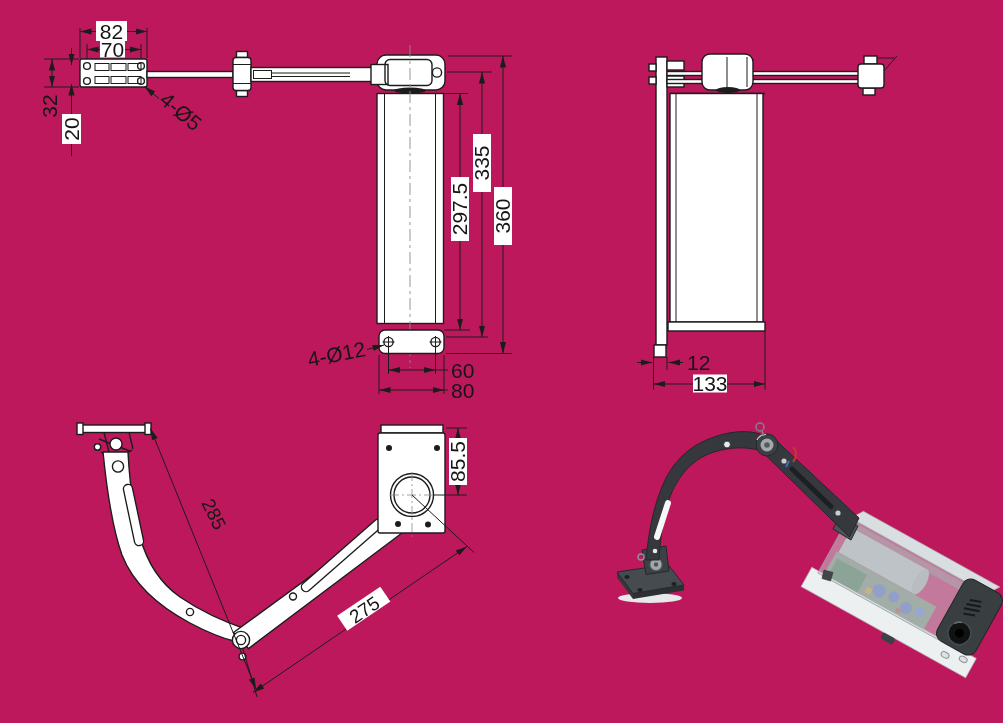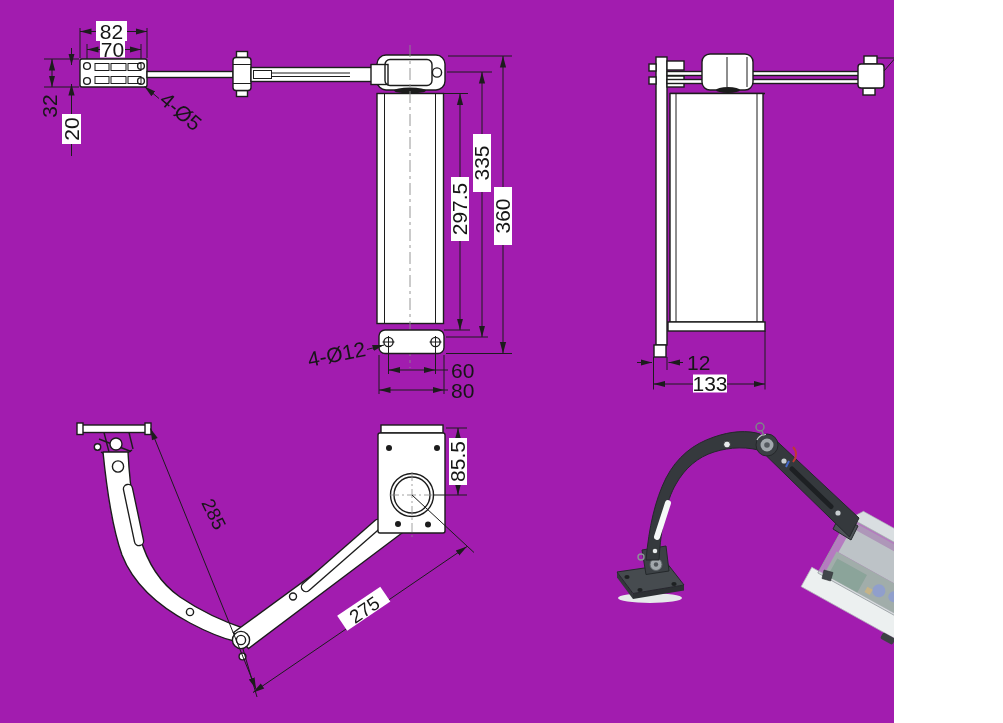--- a/index.html
+++ b/index.html
@@ -1,16 +1,16 @@
 <!DOCTYPE html>
 <html><head>
 <meta charset="utf-8">
 <style>
   html,body{margin:0;padding:0;background:#fff;}
-  #stage{position:relative;width:894px;height:723px;background:#a21caf;overflow:hidden;
+  #stage{position:relative;width:1003px;height:723px;background:#be185d;overflow:hidden;
          font-family:"Liberation Sans",sans-serif;}
   svg{position:absolute;left:0;top:0;}
   .ol{fill:#ffffff;stroke:#1c1c1c;stroke-width:1.4;}
   .oln{fill:none;stroke:#1c1c1c;stroke-width:1.4;}
   .thin{fill:none;stroke:#1c1c1c;stroke-width:1;}
   .dl{fill:none;stroke:#1c1c1c;stroke-width:1;}
   .cl{fill:none;stroke:#8a8a8a;stroke-width:.9;stroke-dasharray:12 4 3 4;}
   .cross{fill:none;stroke:#8a8a8a;stroke-width:.8;stroke-dasharray:9 3 2 3;}
   .dim{font-size:21px;fill:#161616;}
   .dimS{font-size:19px;fill:#161616;}

